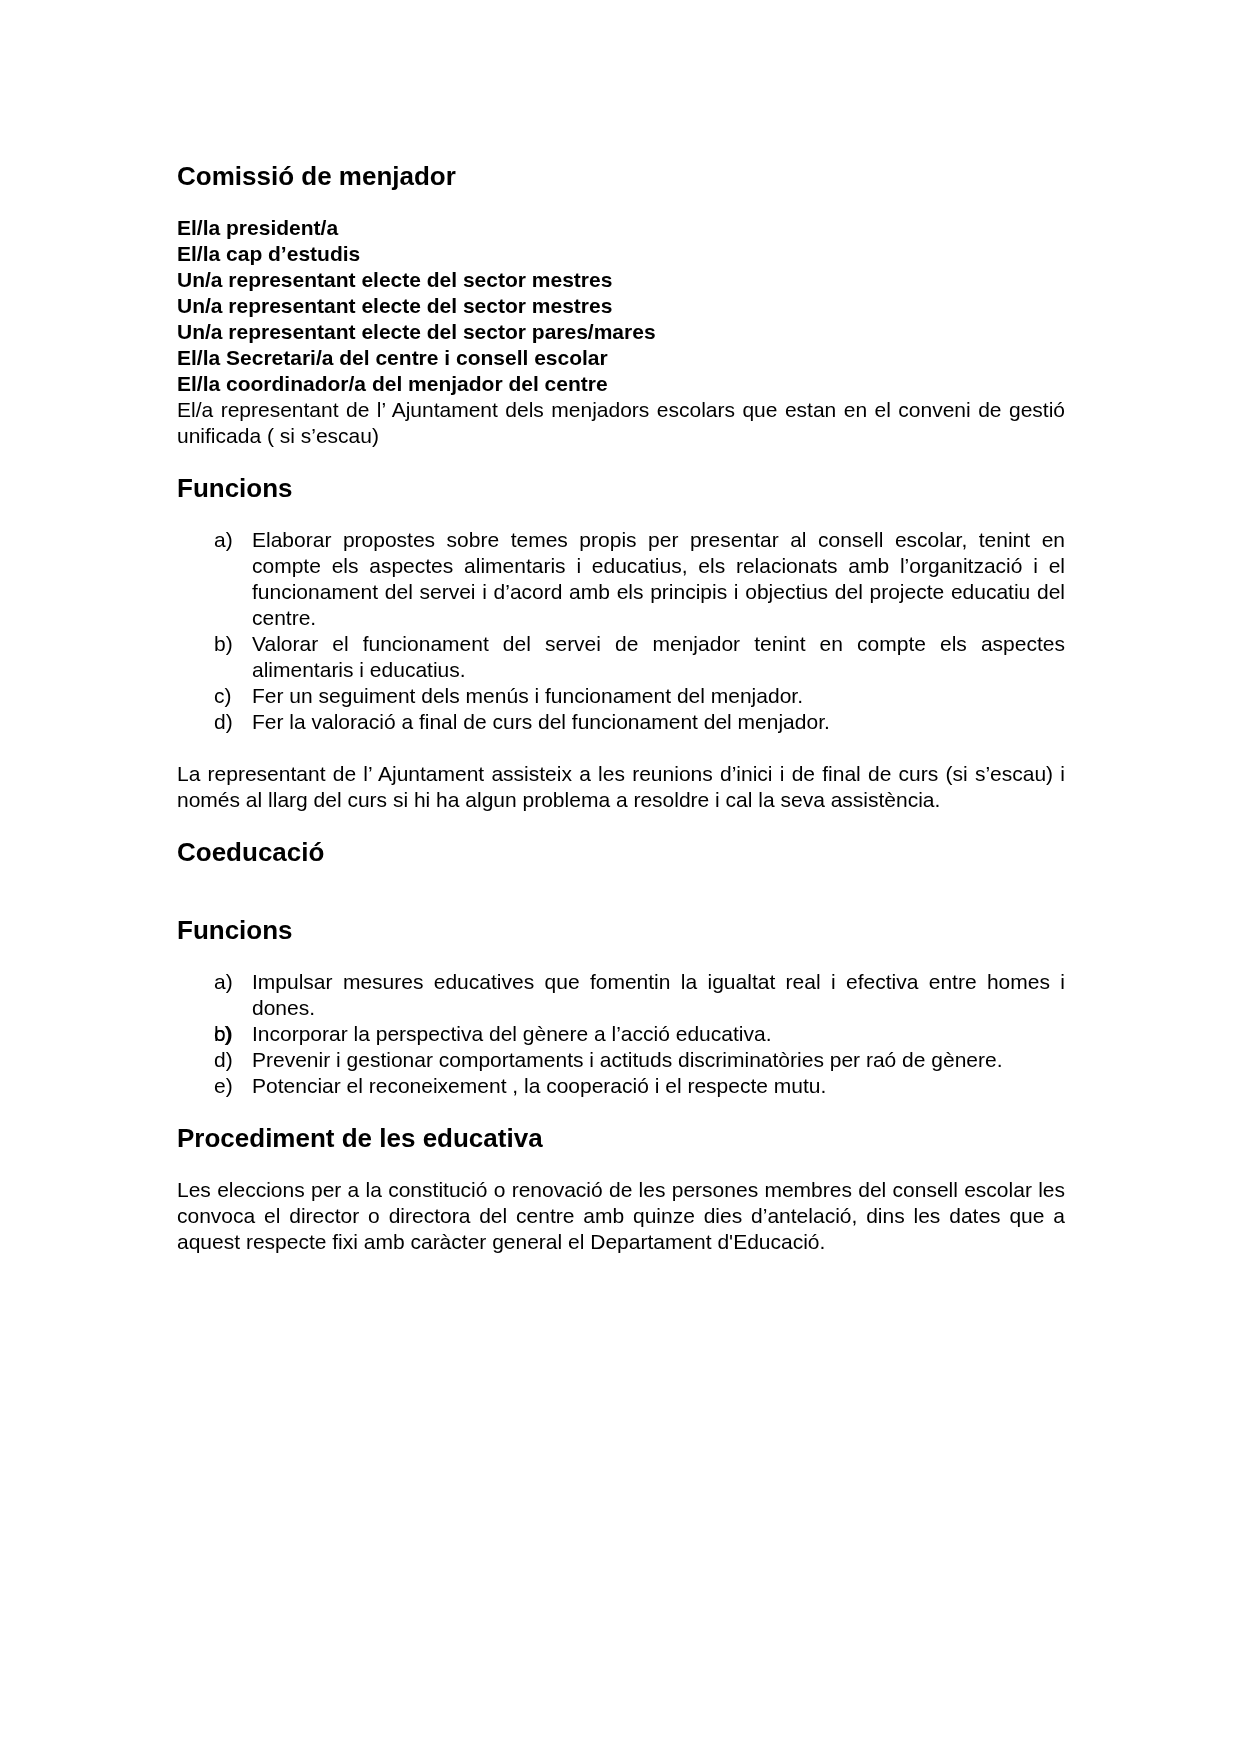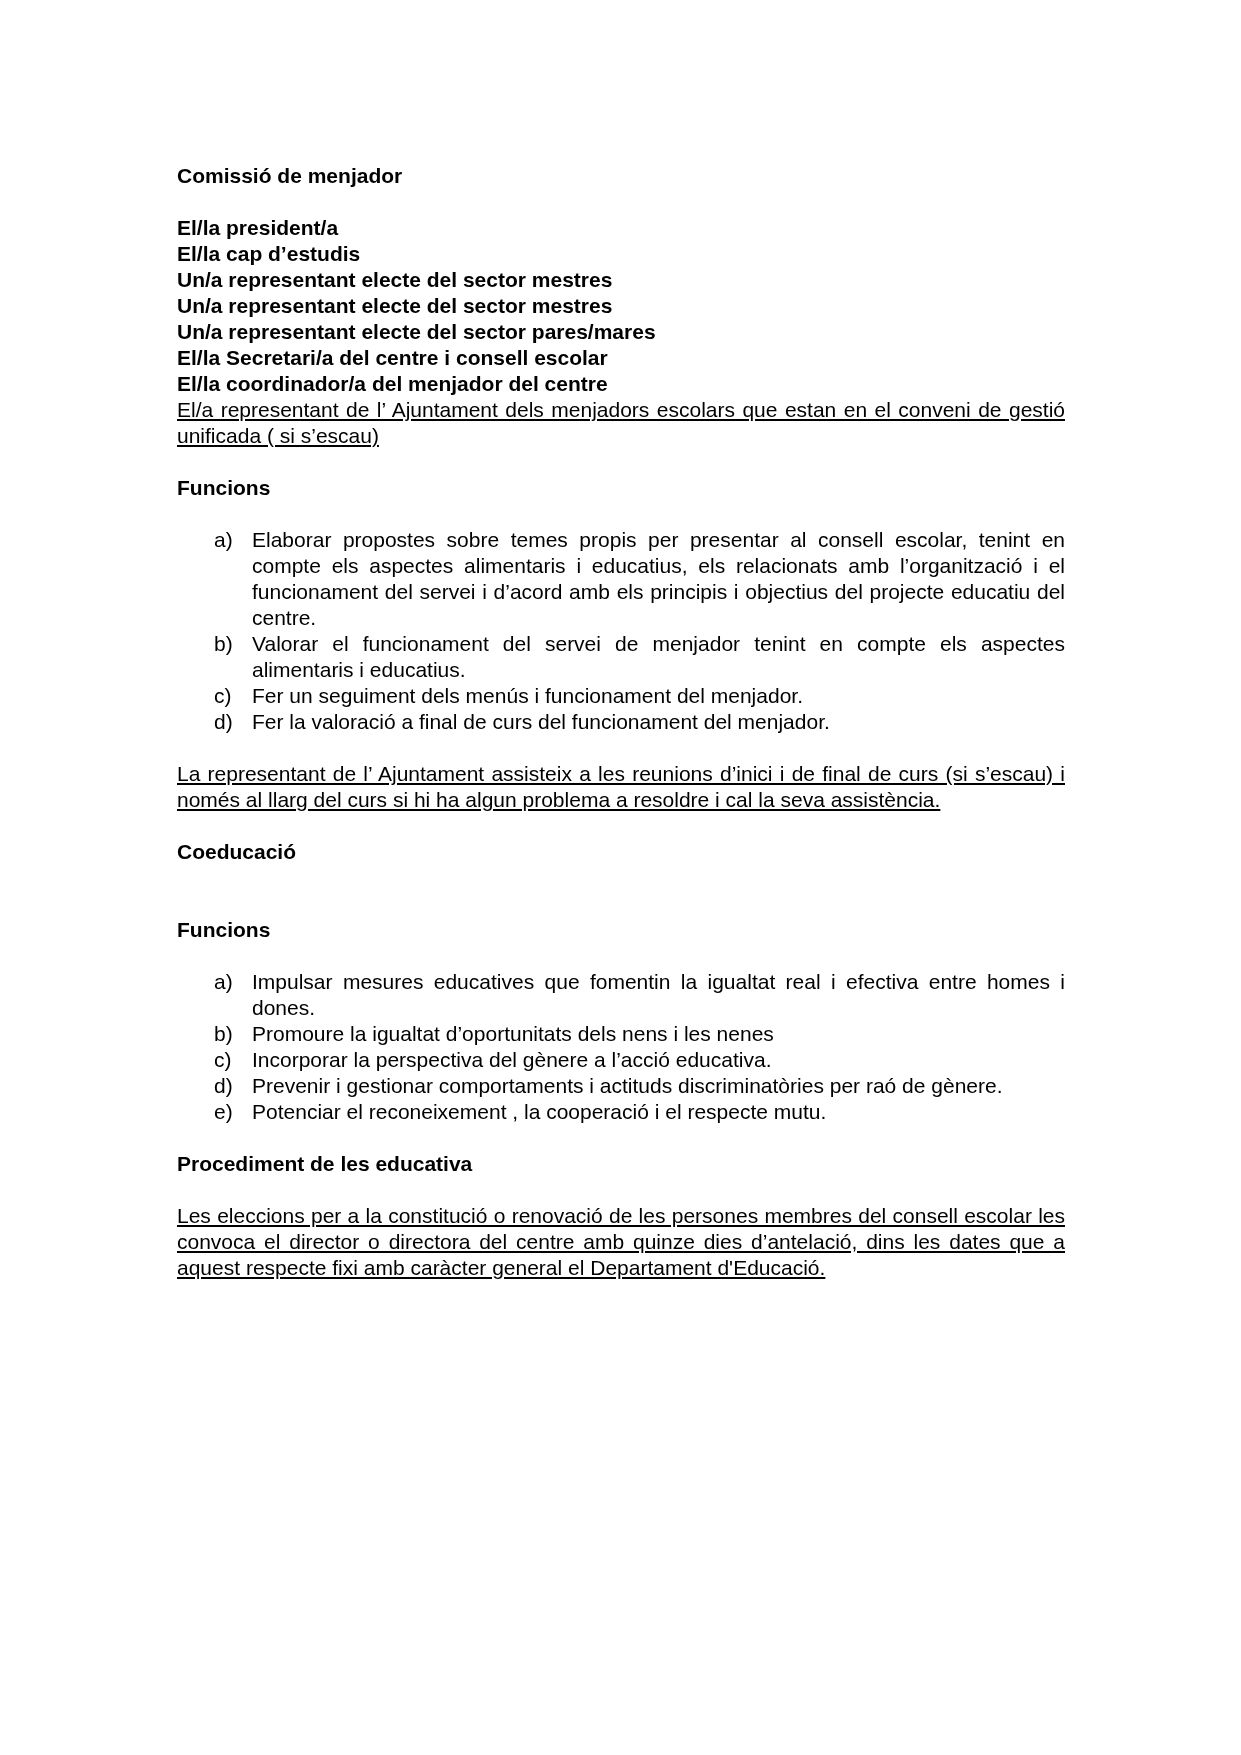--- a/index.html
+++ b/index.html
@@ -2,23 +2,23 @@
 <html><head>
 <meta charset="utf-8">
 <style>
   html, body { margin: 0; padding: 0; background: #ffffff; }
   body {
     width: 1241px; height: 1755px; position: relative; overflow: hidden;
     font-family: "Liberation Sans", sans-serif; color: #000000;
     font-size: 21px; line-height: 26px;
   }
   .page { position: absolute; left: 177px; top: 163px; width: 888px; }
-  h2 { font-size: 21px; font-weight: bold; margin: 0; line-height: 26px; }
+  h2 { font-size: 26px; font-weight: bold; margin: 0; line-height: 26px; }
   .line { display: block; white-space: nowrap; font-weight: bold; }
-  .just { text-align: justify; text-decoration: underline; }
+  .just { text-align: justify; }
   .gap1 { height: 26px; }
   ol.alpha { list-style: none; margin: 0; padding: 0; }
   ol.alpha li { position: relative; padding-left: 75px; text-align: justify; }
   ol.alpha li .mk { position: absolute; left: 37px; top: 0; }
 </style>
 </head>
 <body>
 
 <div class="page">
 
@@ -54,21 +54,21 @@
   <h2>Coeducació</h2>
   <div class="gap1"></div>
 
   <div class="gap1"></div>
 
   <h2>Funcions</h2>
   <div class="gap1"></div>
 
   <ol class="alpha">
     <li><span class="mk">a)</span><span>Impulsar mesures educatives que fomentin la igualtat real i efectiva entre homes i dones.</span></li>
-    <li><span class="mk">b)</span><span>Promoure la igualtat d’oportunitats dels nens i les nenes</span></li>
+    <li><span class="mk">b)</span></li>
     <li><span class="mk">c)</span><span>Incorporar la perspectiva del gènere a l’acció educativa.</span></li>
     <li><span class="mk">d)</span><span>Prevenir i gestionar comportaments i actituds discriminatòries per raó de gènere.</span></li>
     <li><span class="mk">e)</span><span>Potenciar el reconeixement , la cooperació i el respecte mutu.</span></li>
   </ol>
   <div class="gap1"></div>
 
   <h2>Procediment de les educativa</h2>
   <div class="gap1"></div>
 
   <div class="just">Les eleccions per a la constitució o renovació de les persones membres del consell escolar les convoca el director o directora del centre amb quinze dies d’antelació, dins les dates que a aquest respecte fixi amb caràcter general el Departament d'Educació.</div>

